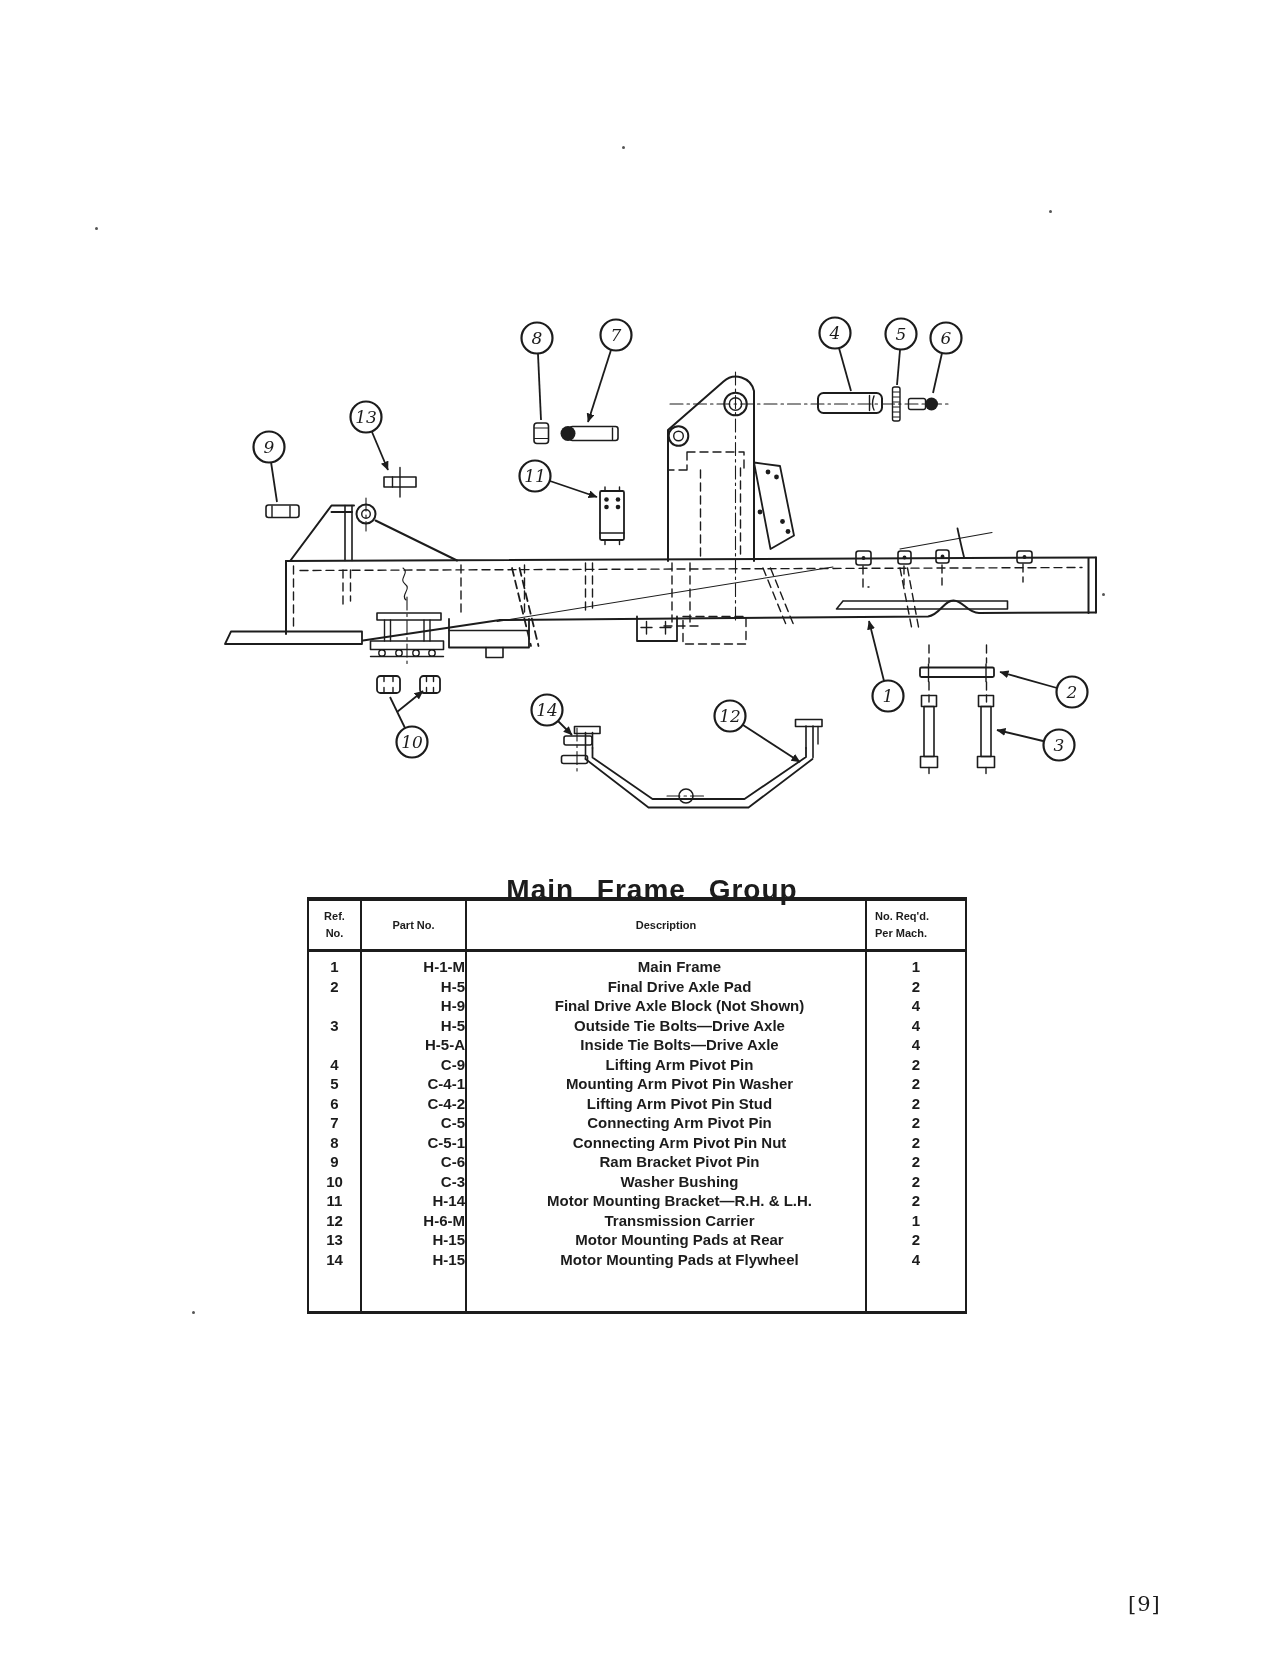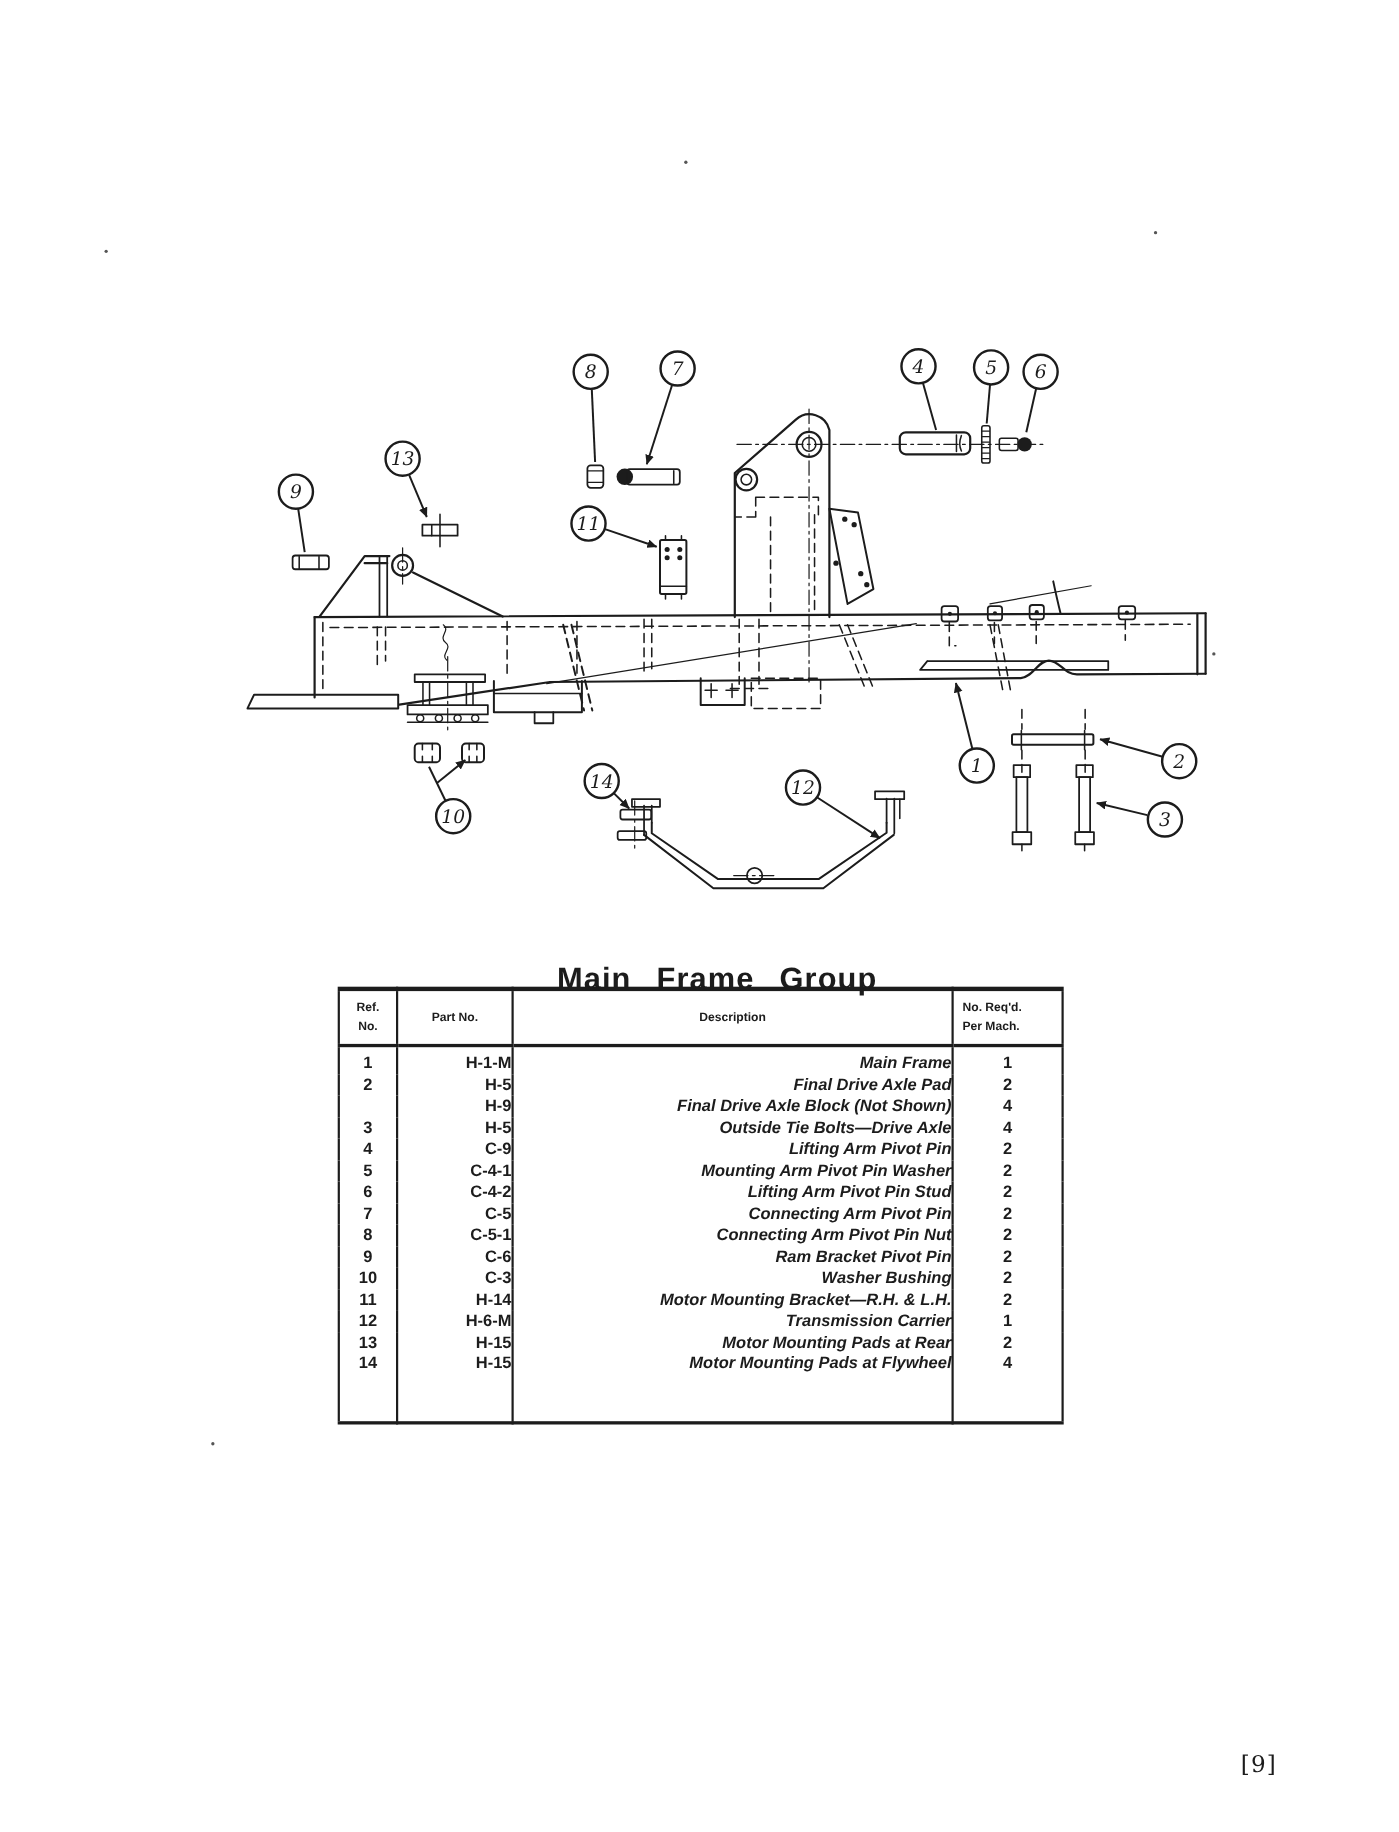--- a/index.html
+++ b/index.html
@@ -44,21 +44,21 @@
     border-right:2px solid var(--ink);
   }
   .parts-table th,.parts-table td{padding:0;margin:0;}
   .parts-table thead th{
     border-bottom:3px solid var(--ink);
     height:48px;vertical-align:middle;font-size:11px;line-height:17px;
   }
   .bdr{border-right:2px solid var(--ink);}
   .c-ref{text-align:center;}
   .c-part{text-align:right;padding-left:20px !important;}
-  .c-desc{text-align:right;padding-left:27px !important;font-style:italic;}
+  .c-desc{text-align:center;padding-left:27px !important;}
   .c-qty{text-align:center;}
   .h-qty{text-align:left;padding-left:8px !important;}
   .parts-table tbody td{height:19.5px;line-height:19.5px;white-space:nowrap;}
   .parts-table tbody tr:first-child td{padding-top:5px;}
   .parts-table tr.spacer td{height:42px;}
 
   
   .page-number{
     position:absolute;left:1128px;top:1592px;width:60px;
     font-family:"DejaVu Serif",serif;font-size:21px;color:var(--ink);
@@ -321,20 +321,26 @@
           <td class="c-desc bdr">Final Drive Axle Block (Not Shown)</td>
           <td class="c-qty">4</td>
         </tr>
         <tr>
           <td class="c-ref bdr">3</td>
           <td class="c-part bdr">H-5</td>
           <td class="c-desc bdr">Outside Tie Bolts—Drive Axle</td>
           <td class="c-qty">4</td>
         </tr>
         <tr>
+          <td class="c-ref bdr"></td>
+          <td class="c-part bdr">H-5-A</td>
+          <td class="c-desc bdr">Inside Tie Bolts—Drive Axle</td>
+          <td class="c-qty">4</td>
+        </tr>
+        <tr>
           <td class="c-ref bdr">4</td>
           <td class="c-part bdr">C-9</td>
           <td class="c-desc bdr">Lifting Arm Pivot Pin</td>
           <td class="c-qty">2</td>
         </tr>
         <tr>
           <td class="c-ref bdr">5</td>
           <td class="c-part bdr">C-4-1</td>
           <td class="c-desc bdr">Mounting Arm Pivot Pin Washer</td>
           <td class="c-qty">2</td>

